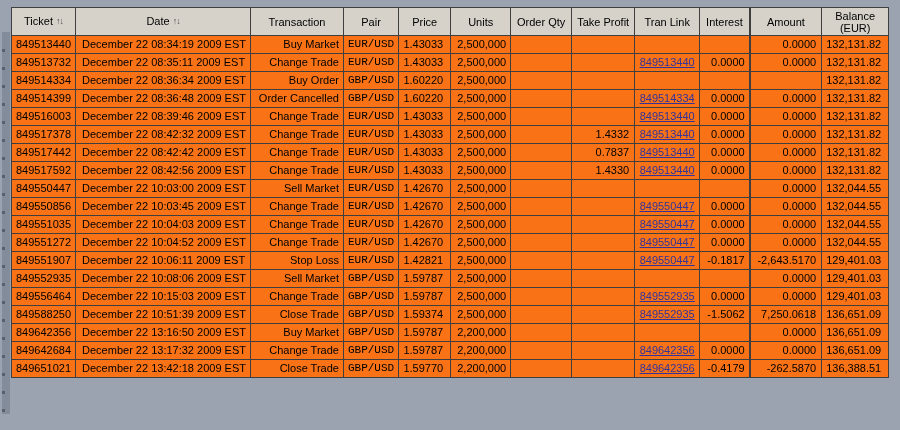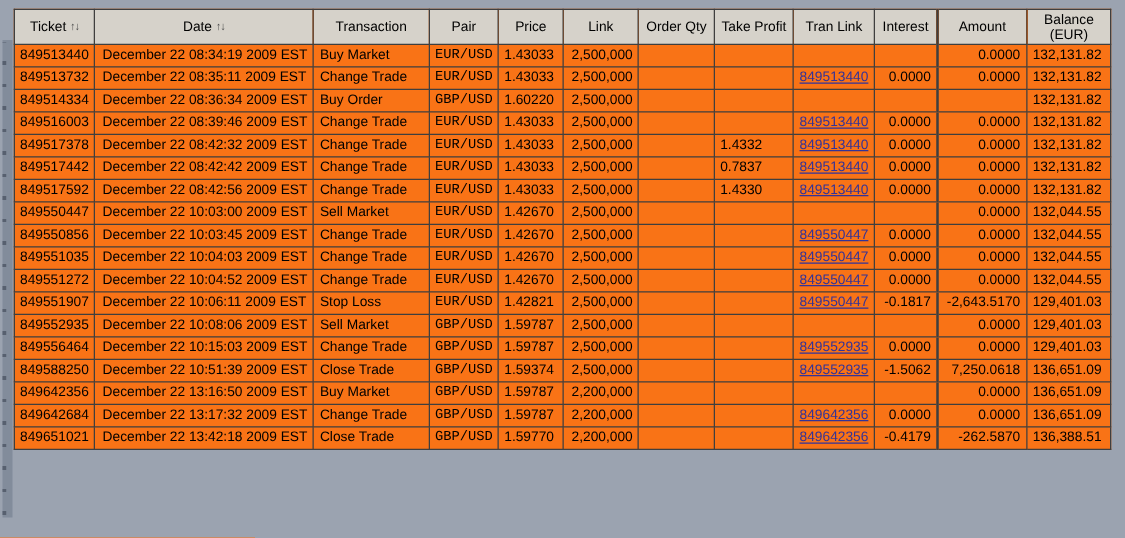--- a/index.html
+++ b/index.html
@@ -33,26 +33,26 @@
   .tx thead th{
     background:#d6d2ca;
     text-align:center;
     height:25px;
     white-space:normal;
     line-height:12px;
     padding:1px 2px;
   }
   td.col-ticket{text-align:left;padding-left:4px;}
   td.col-date{text-align:left;padding-left:6px;}
-  td.col-transaction{text-align:left;padding-left:5px;}
+  td.col-transaction{text-align:right;padding-left:5px;}
   td.col-pair{text-align:left;font-family:Liberation Mono, monospace;}
   td.col-price{text-align:right;padding-right:7px;}
   td.col-units{text-align:right;padding-right:4px;}
   td.col-order_qty{text-align:right;}
-  td.col-take_profit{text-align:left;padding-right:5px;}
+  td.col-take_profit{text-align:right;padding-right:5px;}
   td.col-tran_link{text-align:center;}
   td.col-interest{text-align:right;padding-right:4px;}
   td.col-amount{text-align:right;padding-right:5px;}
   td.col-balance{text-align:left;padding-right:4px;}
   .col-amount{border-left-width:2px !important;}
   a.tran-link{color:#333399;text-decoration:underline;cursor:pointer;}
   .amt-neg{color:#cc4433;}
   .amt-pos{color:#7591c8;}
   .sort-icon{
     font-size:9px;color:#4d4d4d;margin-left:3px;letter-spacing:-1px;
@@ -79,21 +79,21 @@
       <col style="width: 72px;">
       <col style="width: 67px;">
     </colgroup>
   <thead>
     <tr id="header-row">
         <th class="col-ticket"><span>Ticket</span><span class="sort-icon">↑↓</span></th>
         <th class="col-date"><span>Date</span><span class="sort-icon">↑↓</span></th>
         <th class="col-transaction"><span>Transaction</span></th>
         <th class="col-pair"><span>Pair</span></th>
         <th class="col-price"><span>Price</span></th>
-        <th class="col-units"><span>Link</span></th>
+        <th class="col-units"><span>Units</span></th>
         <th class="col-order_qty"><span>Order Qty</span></th>
         <th class="col-take_profit"><span>Take Profit</span></th>
         <th class="col-tran_link"><span>Tran Link</span></th>
         <th class="col-interest"><span>Interest</span></th>
         <th class="col-amount"><span>Amount</span></th>
         <th class="col-balance"><span>Balance (EUR)</span></th>
       </tr>
   </thead>
   <tbody id="table-body">
       <tr>
@@ -132,20 +132,34 @@
         <td class="col-price">1.60220</td>
         <td class="col-units">2,500,000</td>
         <td class="col-order_qty"></td>
         <td class="col-take_profit"></td>
         <td class="col-tran_link"></td>
         <td class="col-interest"></td>
         <td class="col-amount"></td>
         <td class="col-balance">132,131.82</td>
       </tr>
       <tr>
+        <td class="col-ticket">849514399</td>
+        <td class="col-date">December 22 08:36:48 2009 EST</td>
+        <td class="col-transaction">Order Cancelled</td>
+        <td class="col-pair">GBP/USD</td>
+        <td class="col-price">1.60220</td>
+        <td class="col-units">2,500,000</td>
+        <td class="col-order_qty"></td>
+        <td class="col-take_profit"></td>
+        <td class="col-tran_link"><a class="tran-link">849514334</a></td>
+        <td class="col-interest">0.0000</td>
+        <td class="col-amount">0.0000</td>
+        <td class="col-balance">132,131.82</td>
+      </tr>
+      <tr>
         <td class="col-ticket">849516003</td>
         <td class="col-date">December 22 08:39:46 2009 EST</td>
         <td class="col-transaction">Change Trade</td>
         <td class="col-pair">EUR/USD</td>
         <td class="col-price">1.43033</td>
         <td class="col-units">2,500,000</td>
         <td class="col-order_qty"></td>
         <td class="col-take_profit"></td>
         <td class="col-tran_link"><a class="tran-link">849513440</a></td>
         <td class="col-interest">0.0000</td>

